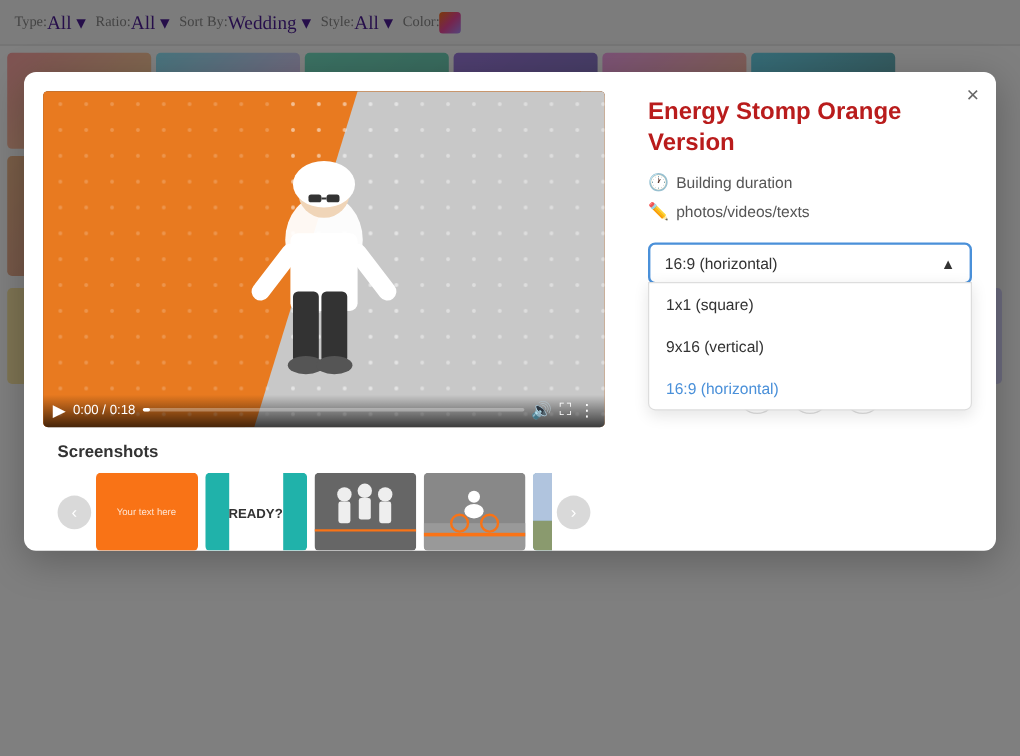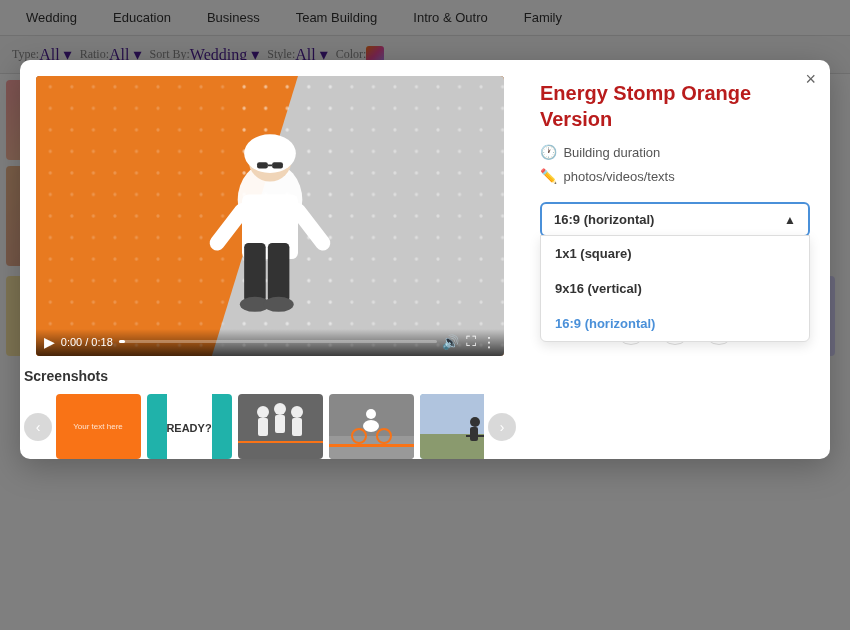--- a/index.html
+++ b/index.html
@@ -166,21 +166,21 @@
       background: #fff;
       border-radius: 2px;
     }
     .ctrl-right {
       display: flex;
       gap: 6px;
     }
 
     
     .screenshots-section {
-      padding: 12px 4px 0;
+      padding: 12px 28px 0;
     }
     .screenshots-title {
       font-size: 14px;
       font-weight: bold;
       color: #333;
       margin-bottom: 10px;
     }
     .screenshots-row {
       display: flex;
       align-items: center;
@@ -241,21 +241,20 @@
     .meta-icon {
       font-size: 14px;
       color: #888;
     }
 
     
     .dropdown-container {
       position: relative;
       margin-top: 10px;
       margin-bottom: 8px;
-      font-weight: bold;
     }
     .dropdown-trigger {
       width: 100%;
       border: 2px solid #4a90d9;
       border-radius: 6px;
       padding: 8px 12px;
       font-size: 13px;
       color: #333;
       background: #fff;
       cursor: pointer;
@@ -325,28 +324,20 @@
     .bg-item-3 { background: linear-gradient(135deg, #1dd1a1, #10ac84); }
     .bg-item-4 { background: linear-gradient(135deg, #5f27cd, #341f97); }
     .bg-item-5 { background: linear-gradient(135deg, #f368e0, #ff9f43); }
     .bg-item-6 { background: linear-gradient(135deg, #0abde3, #006266); }
   </style>
 </head>
 <body>
 
 <div class="bg-page">
 
-  <nav class="top-nav">
-    <button class="nav-tab">Wedding</button>
-    <button class="nav-tab">Education</button>
-    <button class="nav-tab">Business</button>
-    <button class="nav-tab">Team Building</button>
-    <button class="nav-tab">Intro &amp; Outro</button>
-    <button class="nav-tab">Family</button>
-  </nav>
 
   <div class="filter-bar">
     <span class="filter-label">Type:</span>
     <span class="filter-item">All ▾</span>
     <span class="filter-label" style="margin-left:8px">Ratio:</span>
     <span class="filter-item">All ▾</span>
     <span class="filter-label" style="margin-left:8px">Sort By:</span>
     <span class="filter-item">Wedding ▾</span>
     <span class="filter-label" style="margin-left:8px">Style:</span>
     <span class="filter-item">All ▾</span>

